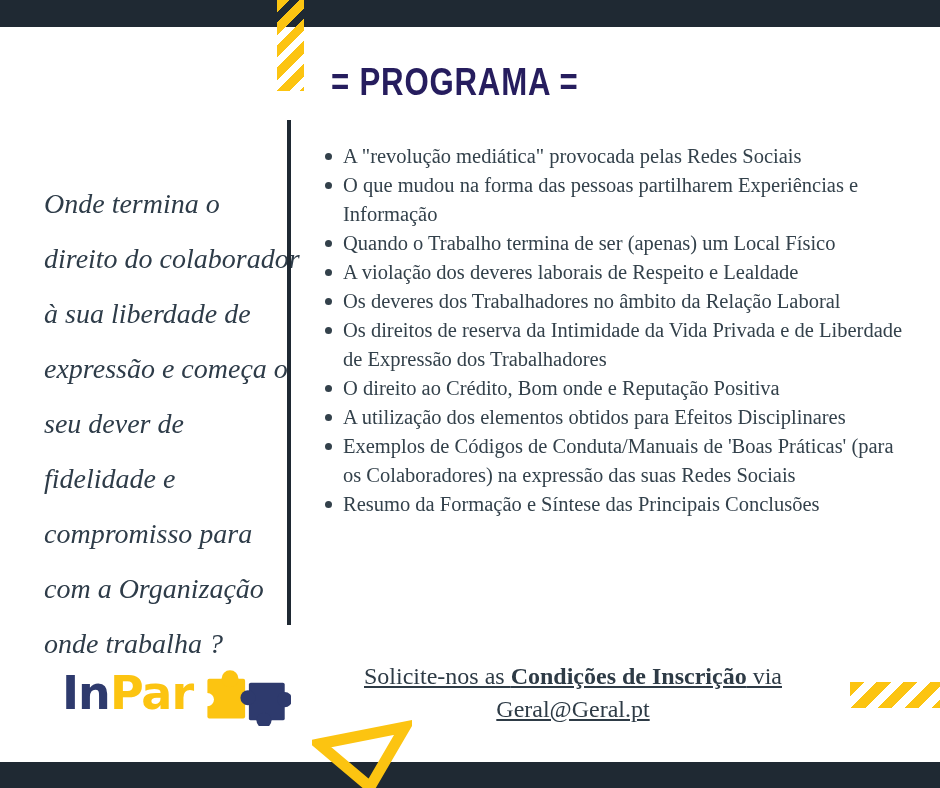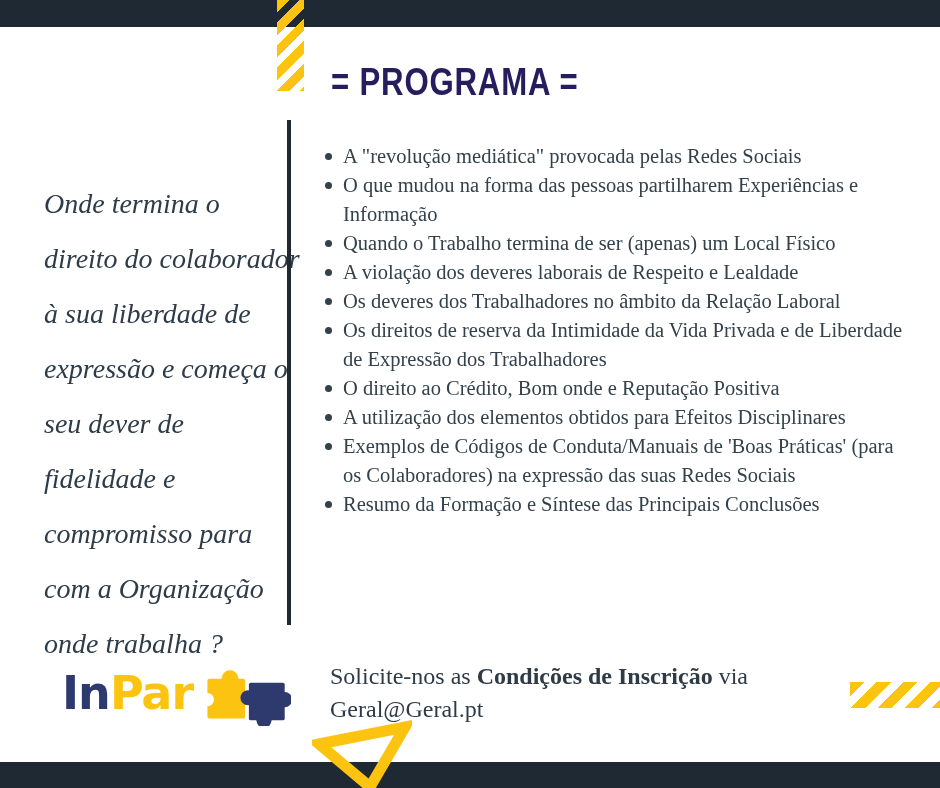--- a/index.html
+++ b/index.html
@@ -91,23 +91,25 @@
     line-height:66px;
   }
   .logo-in{color:var(--logo_navy,#2E3A6D);}
   .logo-par{color:var(--accent_yellow,#FCC411);}
   .puzzle{margin-left:10px;}
   .puzzle .p-yellow{fill:var(--accent_yellow,#FCC411);}
   .puzzle .p-navy{fill:var(--logo_navy,#2E3A6D);}
   .puzzle .p-hole{fill:#ffffff;}
   .cta{
     position:absolute;left:330px;top:660px;width:486px;
+    text-align:center;
     font-size:24px;
     line-height:33px;
     color:#2E3B46;
+    text-decoration:underline;
   }
   .cta b{font-weight:700;}
   .triangle{
     position:absolute;left:312px;top:720px;width:100px;height:68px;
   }
   .triangle polygon{
     fill:none;
     stroke:var(--accent_yellow,#FCC411);
     stroke-width:11;
     stroke-linejoin:miter;

